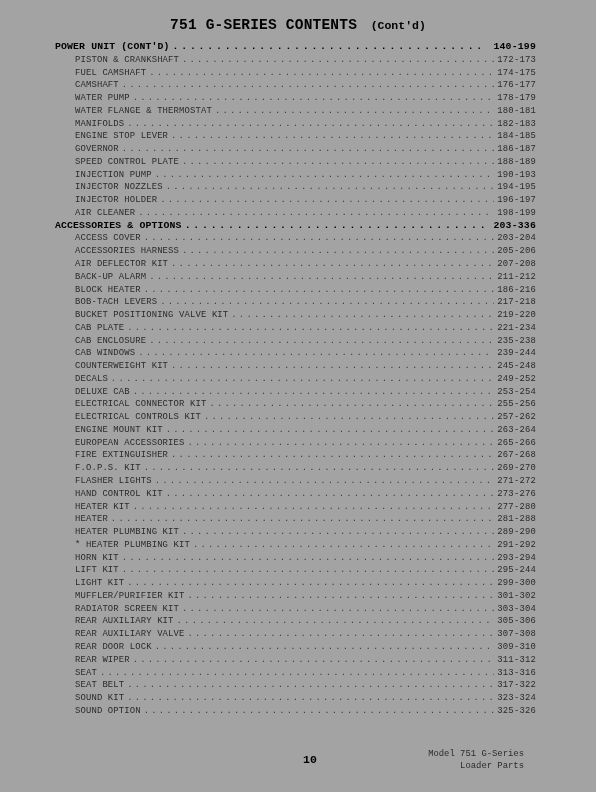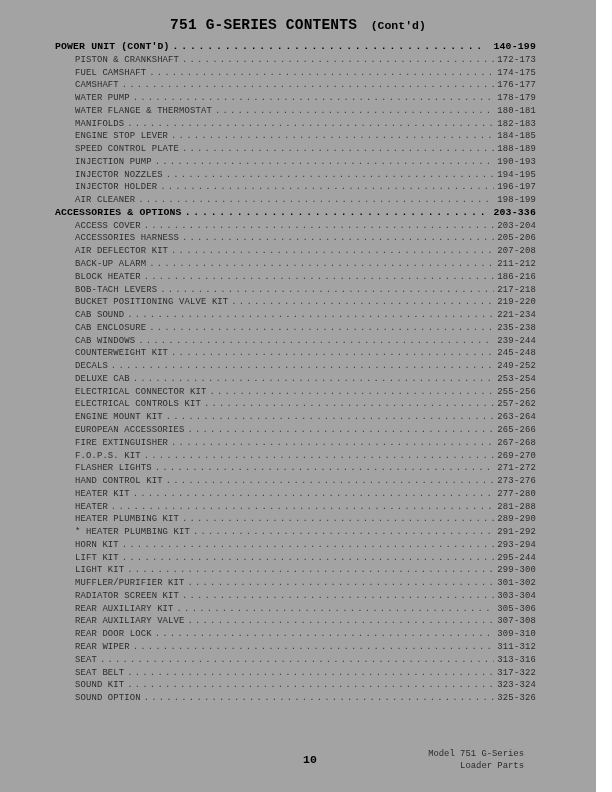--- a/index.html
+++ b/index.html
@@ -37,21 +37,21 @@
     margin-left: 4px;
   }
   .toc {
     position: absolute;
     top: 41px;
     left: 55px;
     width: 481px;
   }
   .row {
     display: flex;
-    align-items: flex-start;
+    align-items: flex-end;
     height: 12.78px;
     line-height: 12.78px;
     font-size: 8.9px;
     white-space: nowrap;
   }
   .row.section {
     font-weight: bold;
     font-size: 9.8px;
     color: #000000;
   }
@@ -153,20 +153,25 @@
         <span class="label">MANIFOLDS</span>
         <span class="dots"></span>
         <span class="pages">182-183</span>
       </div>
       <div class="row item">
         <span class="label">ENGINE STOP LEVER</span>
         <span class="dots"></span>
         <span class="pages">184-185</span>
       </div>
       <div class="row item">
+        <span class="label">GOVERNOR</span>
+        <span class="dots"></span>
+        <span class="pages">186-187</span>
+      </div>
+      <div class="row item">
         <span class="label">SPEED CONTROL PLATE</span>
         <span class="dots"></span>
         <span class="pages">188-189</span>
       </div>
       <div class="row item">
         <span class="label">INJECTION PUMP</span>
         <span class="dots"></span>
         <span class="pages">190-193</span>
       </div>
       <div class="row item">
@@ -218,21 +223,21 @@
         <span class="label">BOB-TACH LEVERS</span>
         <span class="dots"></span>
         <span class="pages">217-218</span>
       </div>
       <div class="row item">
         <span class="label">BUCKET POSITIONING VALVE KIT</span>
         <span class="dots"></span>
         <span class="pages">219-220</span>
       </div>
       <div class="row item">
-        <span class="label">CAB SOUND</span>
+        <span class="label">CAB PLATE</span>
         <span class="dots"></span>
         <span class="pages">221-234</span>
       </div>
       <div class="row item">
         <span class="label">CAB ENCLOSURE</span>
         <span class="dots"></span>
         <span class="pages">235-238</span>
       </div>
       <div class="row item">
         <span class="label">CAB WINDOWS</span>

